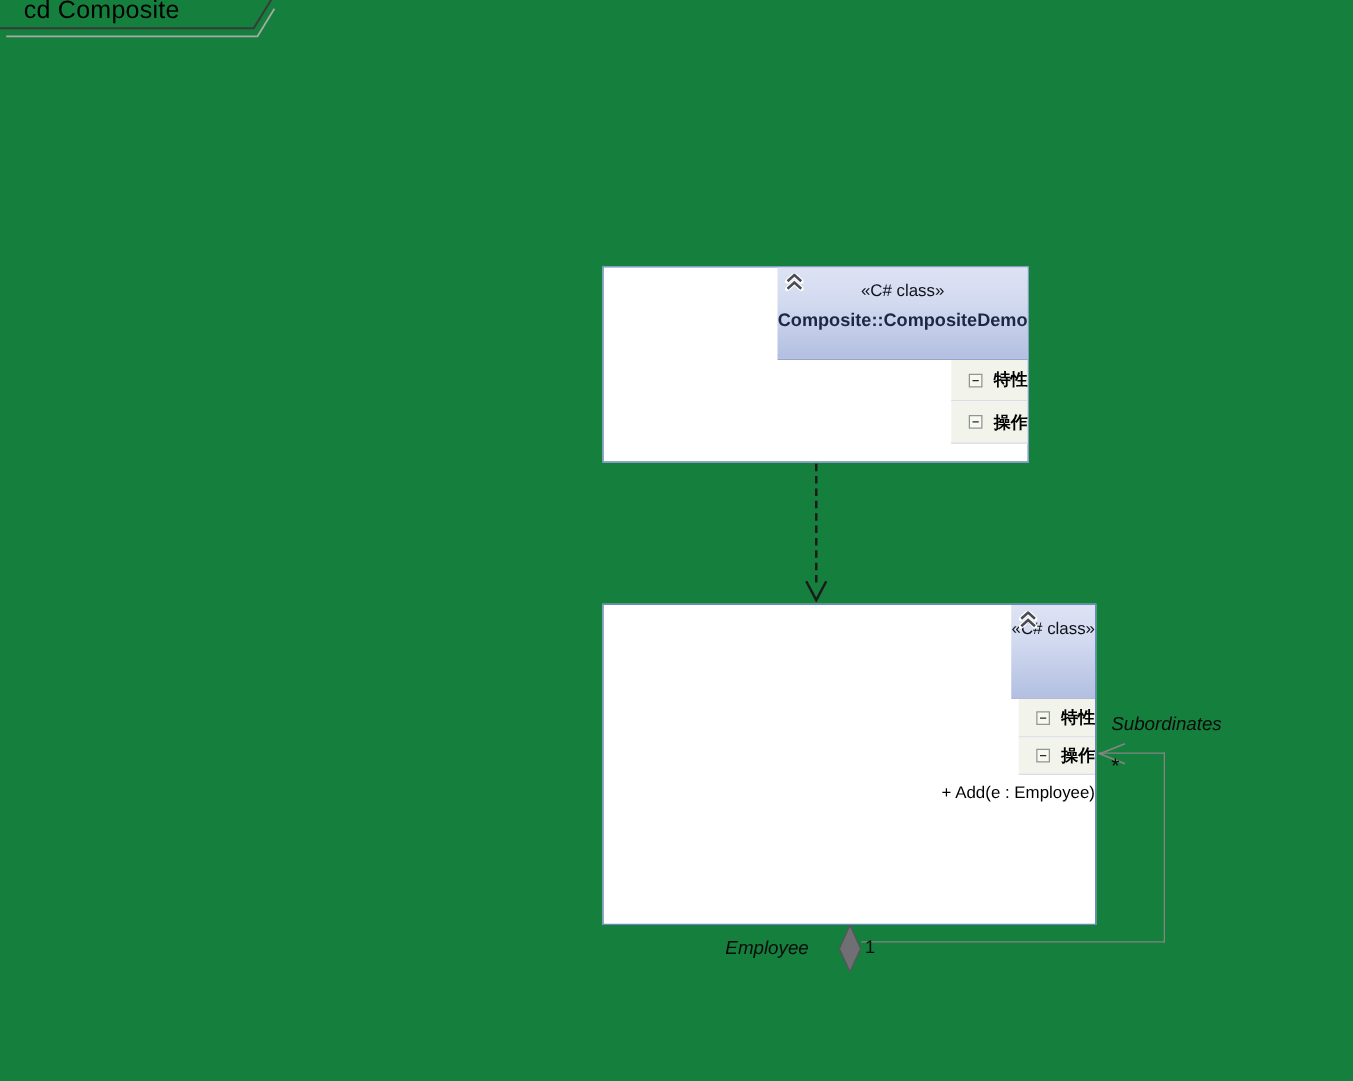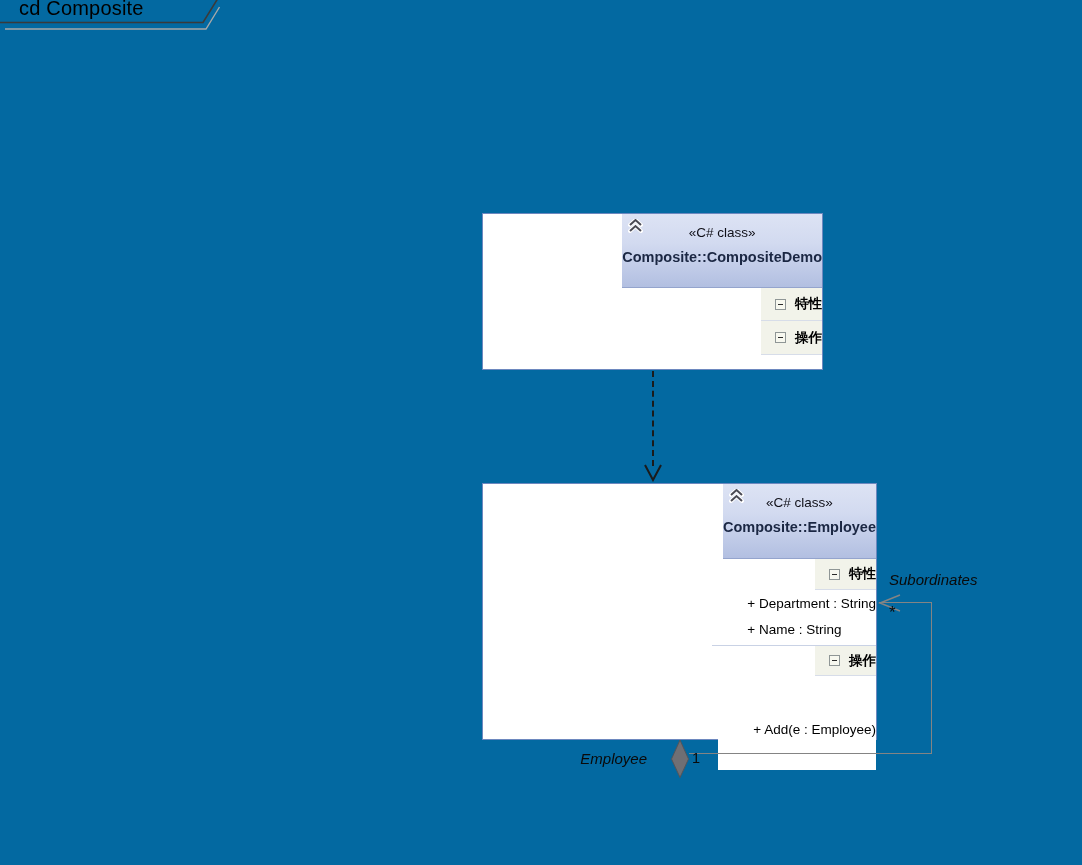--- a/index.html
+++ b/index.html
@@ -1,18 +1,18 @@
 <!DOCTYPE html>
 <html style="--box-border: #6d88bf; --header-top: #dde3f4; --header-bottom: #b2bfe1; --section-bg: #f2f3ea; --strip-bg: #b7c1df; --title-color: #1b2743; --connector-gray: #848484; --dep-color: #1b1b1b; --diamond-fill: #6f6f74;"><head>
 <meta charset="utf-8">
 <style>
   html,body { margin:0; padding:0; background:#fff; }
   #canvas {
     position:relative; width:1082px; height:865px; overflow:hidden;
-    background:#0369a1;
+    background:#15803d;
     font-family:"Liberation Sans","DejaVu Sans",sans-serif;
     color:#000;
   }
   
   .frame-svg { position:absolute; left:0; top:0; }
   .frame-label {
     position:absolute; left:19px; top:-3px; font-size:20px; line-height:22px;
     color:#000; letter-spacing:0.2px; white-space:nowrap;
   }
   
@@ -108,35 +108,30 @@
 
   <div class="class-box" style="left:482px; top:483px; width:395px; height:257px;">
     <div class="box-header" style="flex-basis:75px;">
       <svg class="collapse-icon" width="15" height="14" viewBox="0 0 15 14">
         <path d="M2 6 L7.5 1 L13 6" fill="none" stroke="#ffffff" stroke-width="4" stroke-linecap="round"></path>
         <path d="M2 12 L7.5 7 L13 12" fill="none" stroke="#ffffff" stroke-width="4" stroke-linecap="round"></path>
         <path d="M2 6 L7.5 1 L13 6" fill="none" stroke="#4b4b55" stroke-width="2"></path>
         <path d="M2 12 L7.5 7 L13 12" fill="none" stroke="#4b4b55" stroke-width="2"></path>
       </svg>
       <div class="stereotype">«C# class»</div>
-      <div class="class-name">Composite::Employee</div>
     </div>
     <div class="sec" style="flex-basis:31px;">
       <span class="minus-icon"></span>
       <span class="sec-label">特性</span>
     </div>
-    <div class="members" style="flex-basis:56px;">
-      <div class="member-row">+ Department : String</div>
-      <div class="member-row">+ Name : String</div>
-    </div>
     <div class="sec" style="flex-basis:30px;">
       <span class="minus-icon"></span>
       <span class="sec-label">操作</span>
     </div>
-    <div class="members" style="flex-basis:54px; border-bottom:none;margin-top:40px;">
+    <div class="members" style="flex-basis:54px; border-bottom:none;">
       <div class="member-row">+ Add(e : Employee)</div>
     </div>
     <div class="strip"></div>
   </div>
 
   <div class="assoc-h1"></div>
   <div class="assoc-v"></div>
   <div class="assoc-h2"></div>
   <svg class="svg-abs" style="left:877px; top:593px;" width="25" height="20">
     <polyline points="23,2 3,10 23,18" fill="none" stroke="#848484" stroke-width="1.5"></polyline>

